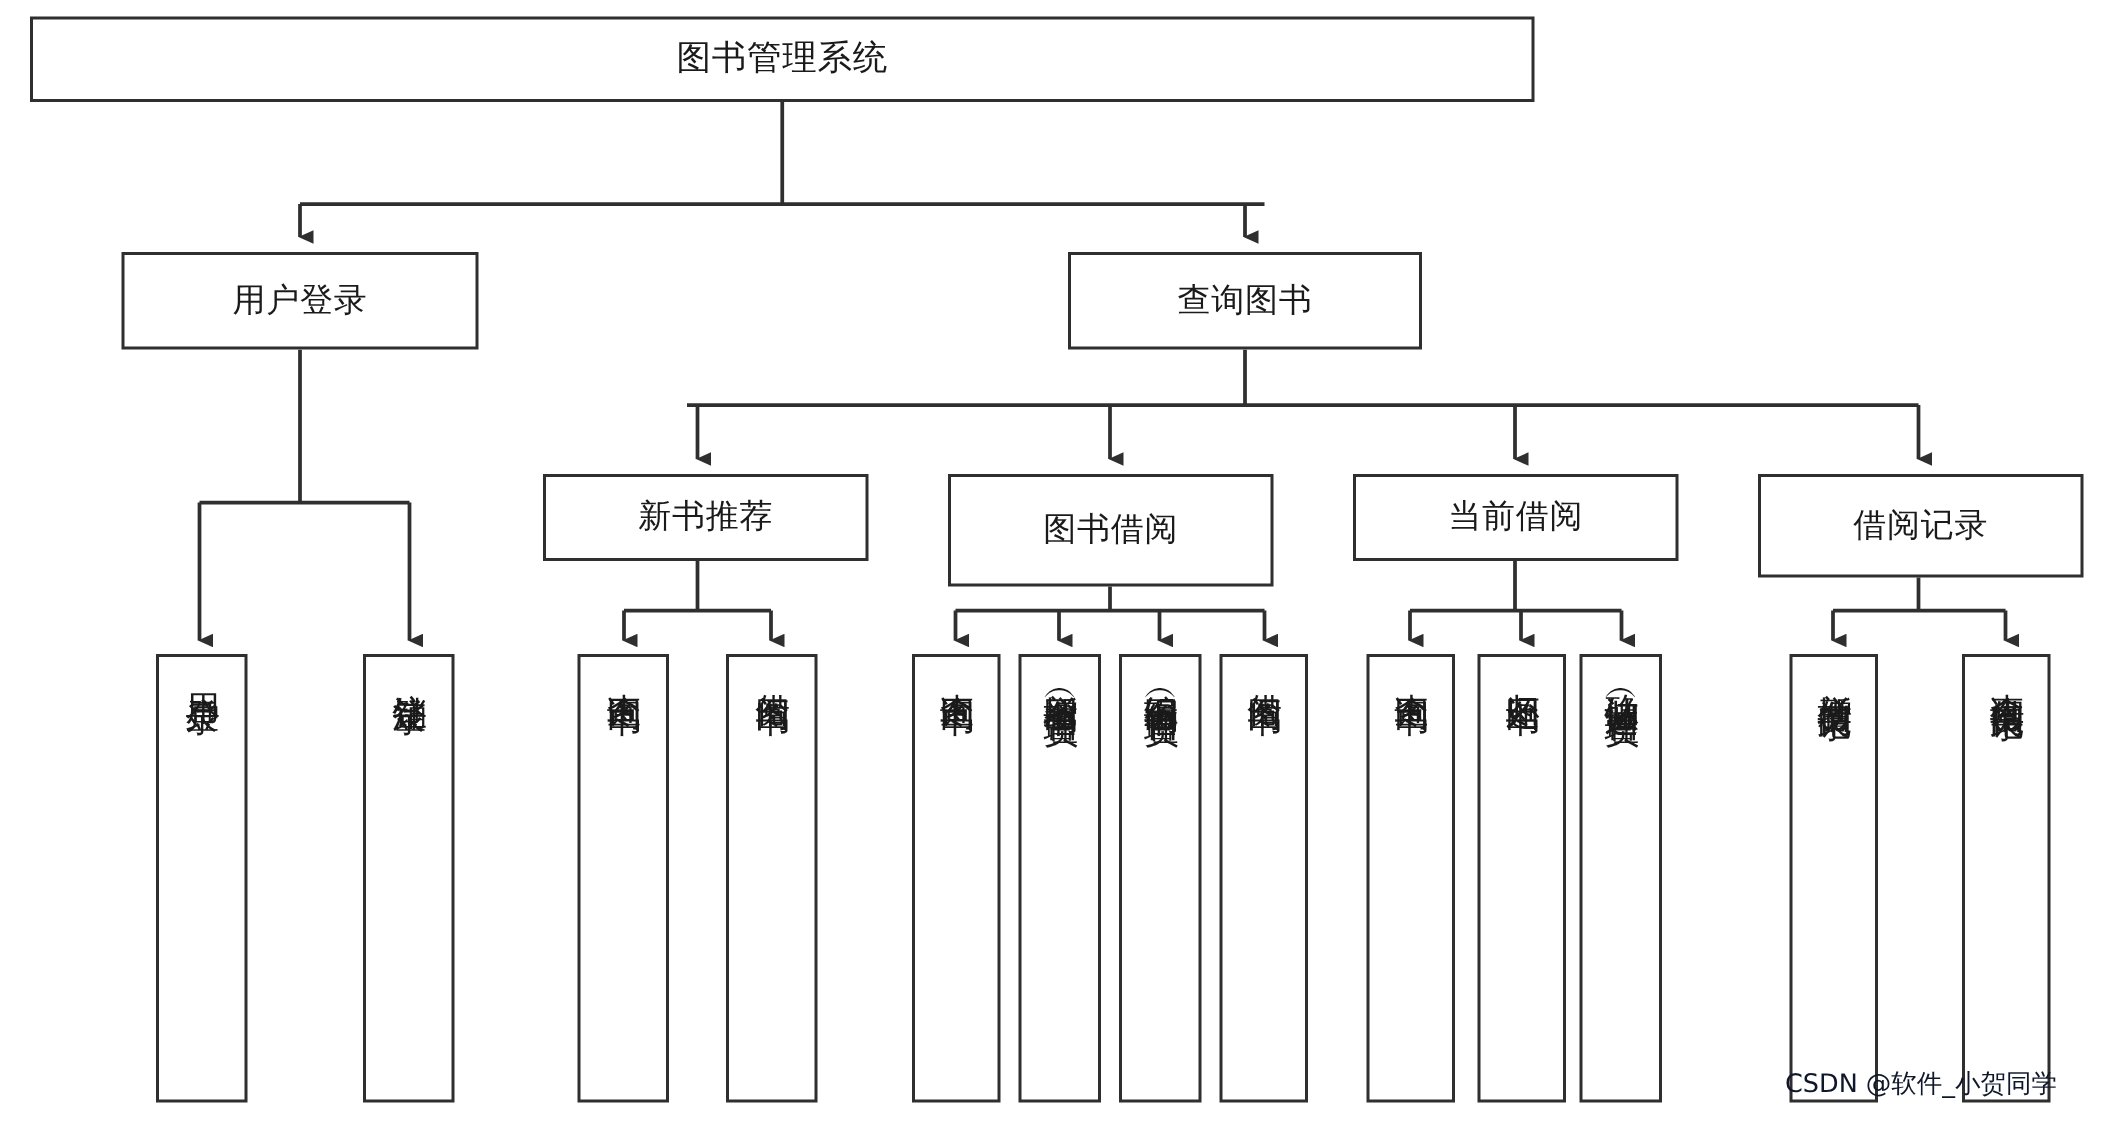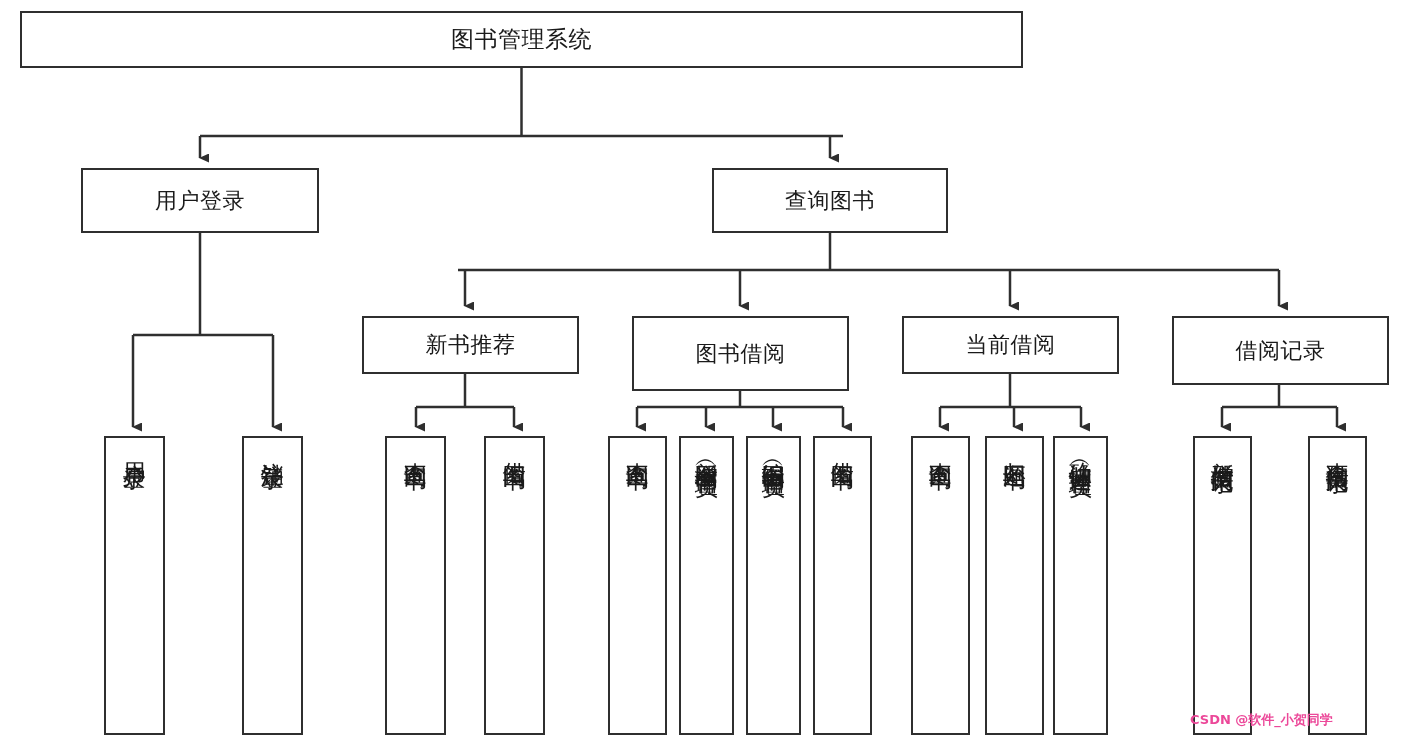--- a/index.html
+++ b/index.html
@@ -59,26 +59,25 @@
     text-orientation: upright;
     font-size: 23px;
     line-height: 1.06;
     letter-spacing: 2px;
     margin: 0 auto;
   }
   .watermark {
     position: absolute;
     left: 1190px;
     top: 711px;
-    font-size: 13px;
-    color: #ec4899;
+    font-size: 17px;
+    color: #0f172a;
     white-space: nowrap;
     z-index: 5;
     font-family: "DejaVu Sans", "Liberation Sans", sans-serif;
-    font-weight: bold;
   }
 </style>
 </head>
 <body>
 
 <div id="diagram-root">
 
   <svg class="wires" viewBox="0 0 1405 747" xmlns="http://www.w3.org/2000/svg">
     <defs>
       <marker id="arrowhead" markerWidth="9" markerHeight="10" refX="4.5" refY="9" orient="auto" markerUnits="userSpaceOnUse">

